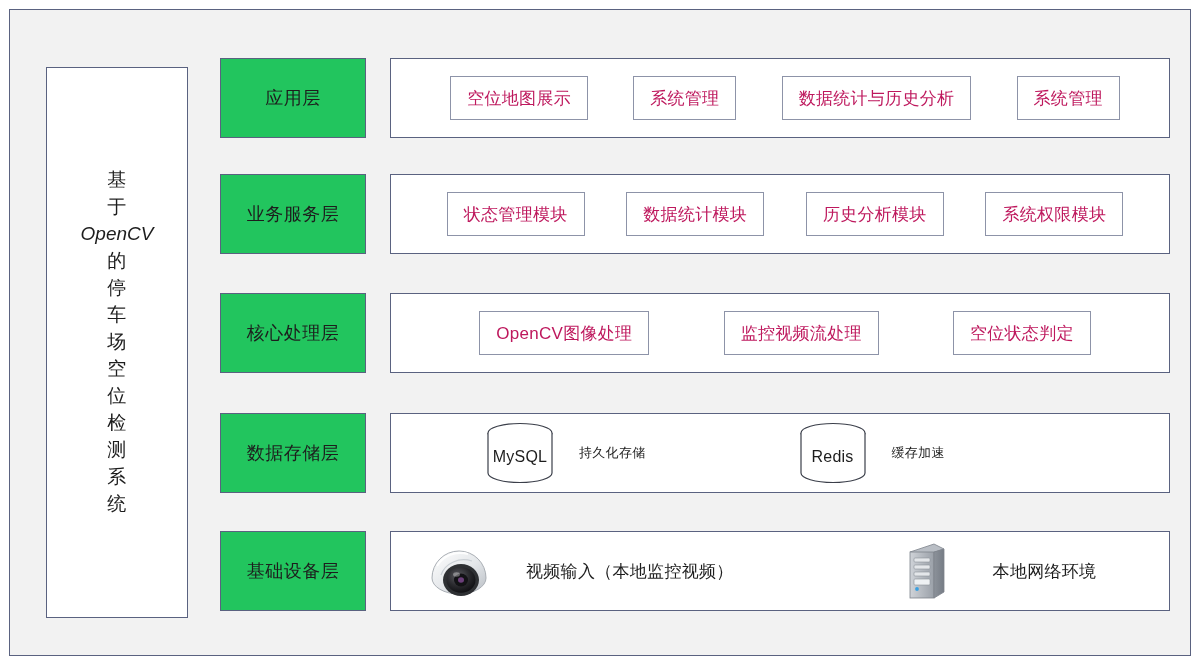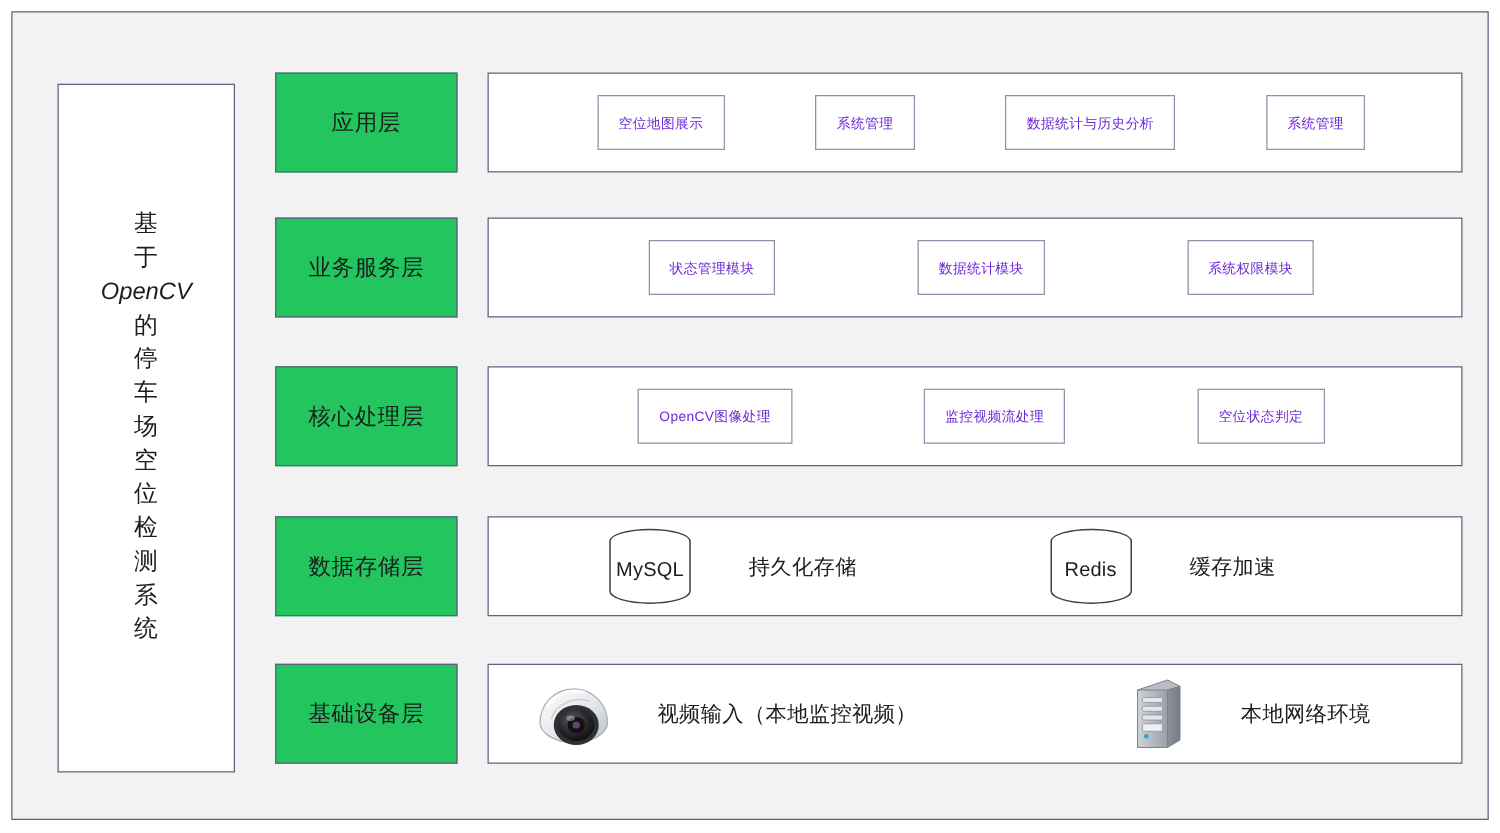--- a/index.html
+++ b/index.html
@@ -109,22 +109,22 @@
 
   .node {
     box-sizing: border-box;
     height: 44px;
     padding: 0 16px;
     background: #ffffff;
     border: 1.2px solid #8d93a8;
     display: flex;
     align-items: center;
     justify-content: center;
-    font-size: 11px;
-    color: #6d28d9;
+    font-size: 17px;
+    color: #be185d;
     white-space: nowrap;
     letter-spacing: 0.3px;
     margin-left: 10px;
   }
 
   
   .row-body.storage {
     padding-left: 92px;
   }
   .store-group {
@@ -148,22 +148,22 @@
     width: 74px;
     height: 62px;
     display: flex;
     align-items: center;
     justify-content: center;
     font-size: 16px;
     color: #1d1d1d;
     letter-spacing: 0.2px;
   }
   .store-text {
-    margin-left: 42px;
-    font-size: 17px;
+    margin-left: 22px;
+    font-size: 13px;
     color: #1d1d1d;
     white-space: nowrap;
     letter-spacing: 0.3px;
   }
 
   
   .row-body.infra {
     padding-left: 36px;
   }
   .infra-group {
@@ -222,20 +222,21 @@
         <div class="node">数据统计与历史分析</div>
         <div class="node">系统管理</div>
       </div>
     </div>
 
     <div class="row" style="top:164px">
       <div class="row-label">业务服务层</div>
       <div class="row-body boxes">
         <div class="node">状态管理模块</div>
         <div class="node">数据统计模块</div>
+        <div class="node">历史分析模块</div>
         <div class="node">系统权限模块</div>
       </div>
     </div>
 
     <div class="row" style="top:283px">
       <div class="row-label">核心处理层</div>
       <div class="row-body boxes">
         <div class="node">OpenCV图像处理</div>
         <div class="node">监控视频流处理</div>
         <div class="node">空位状态判定</div>

